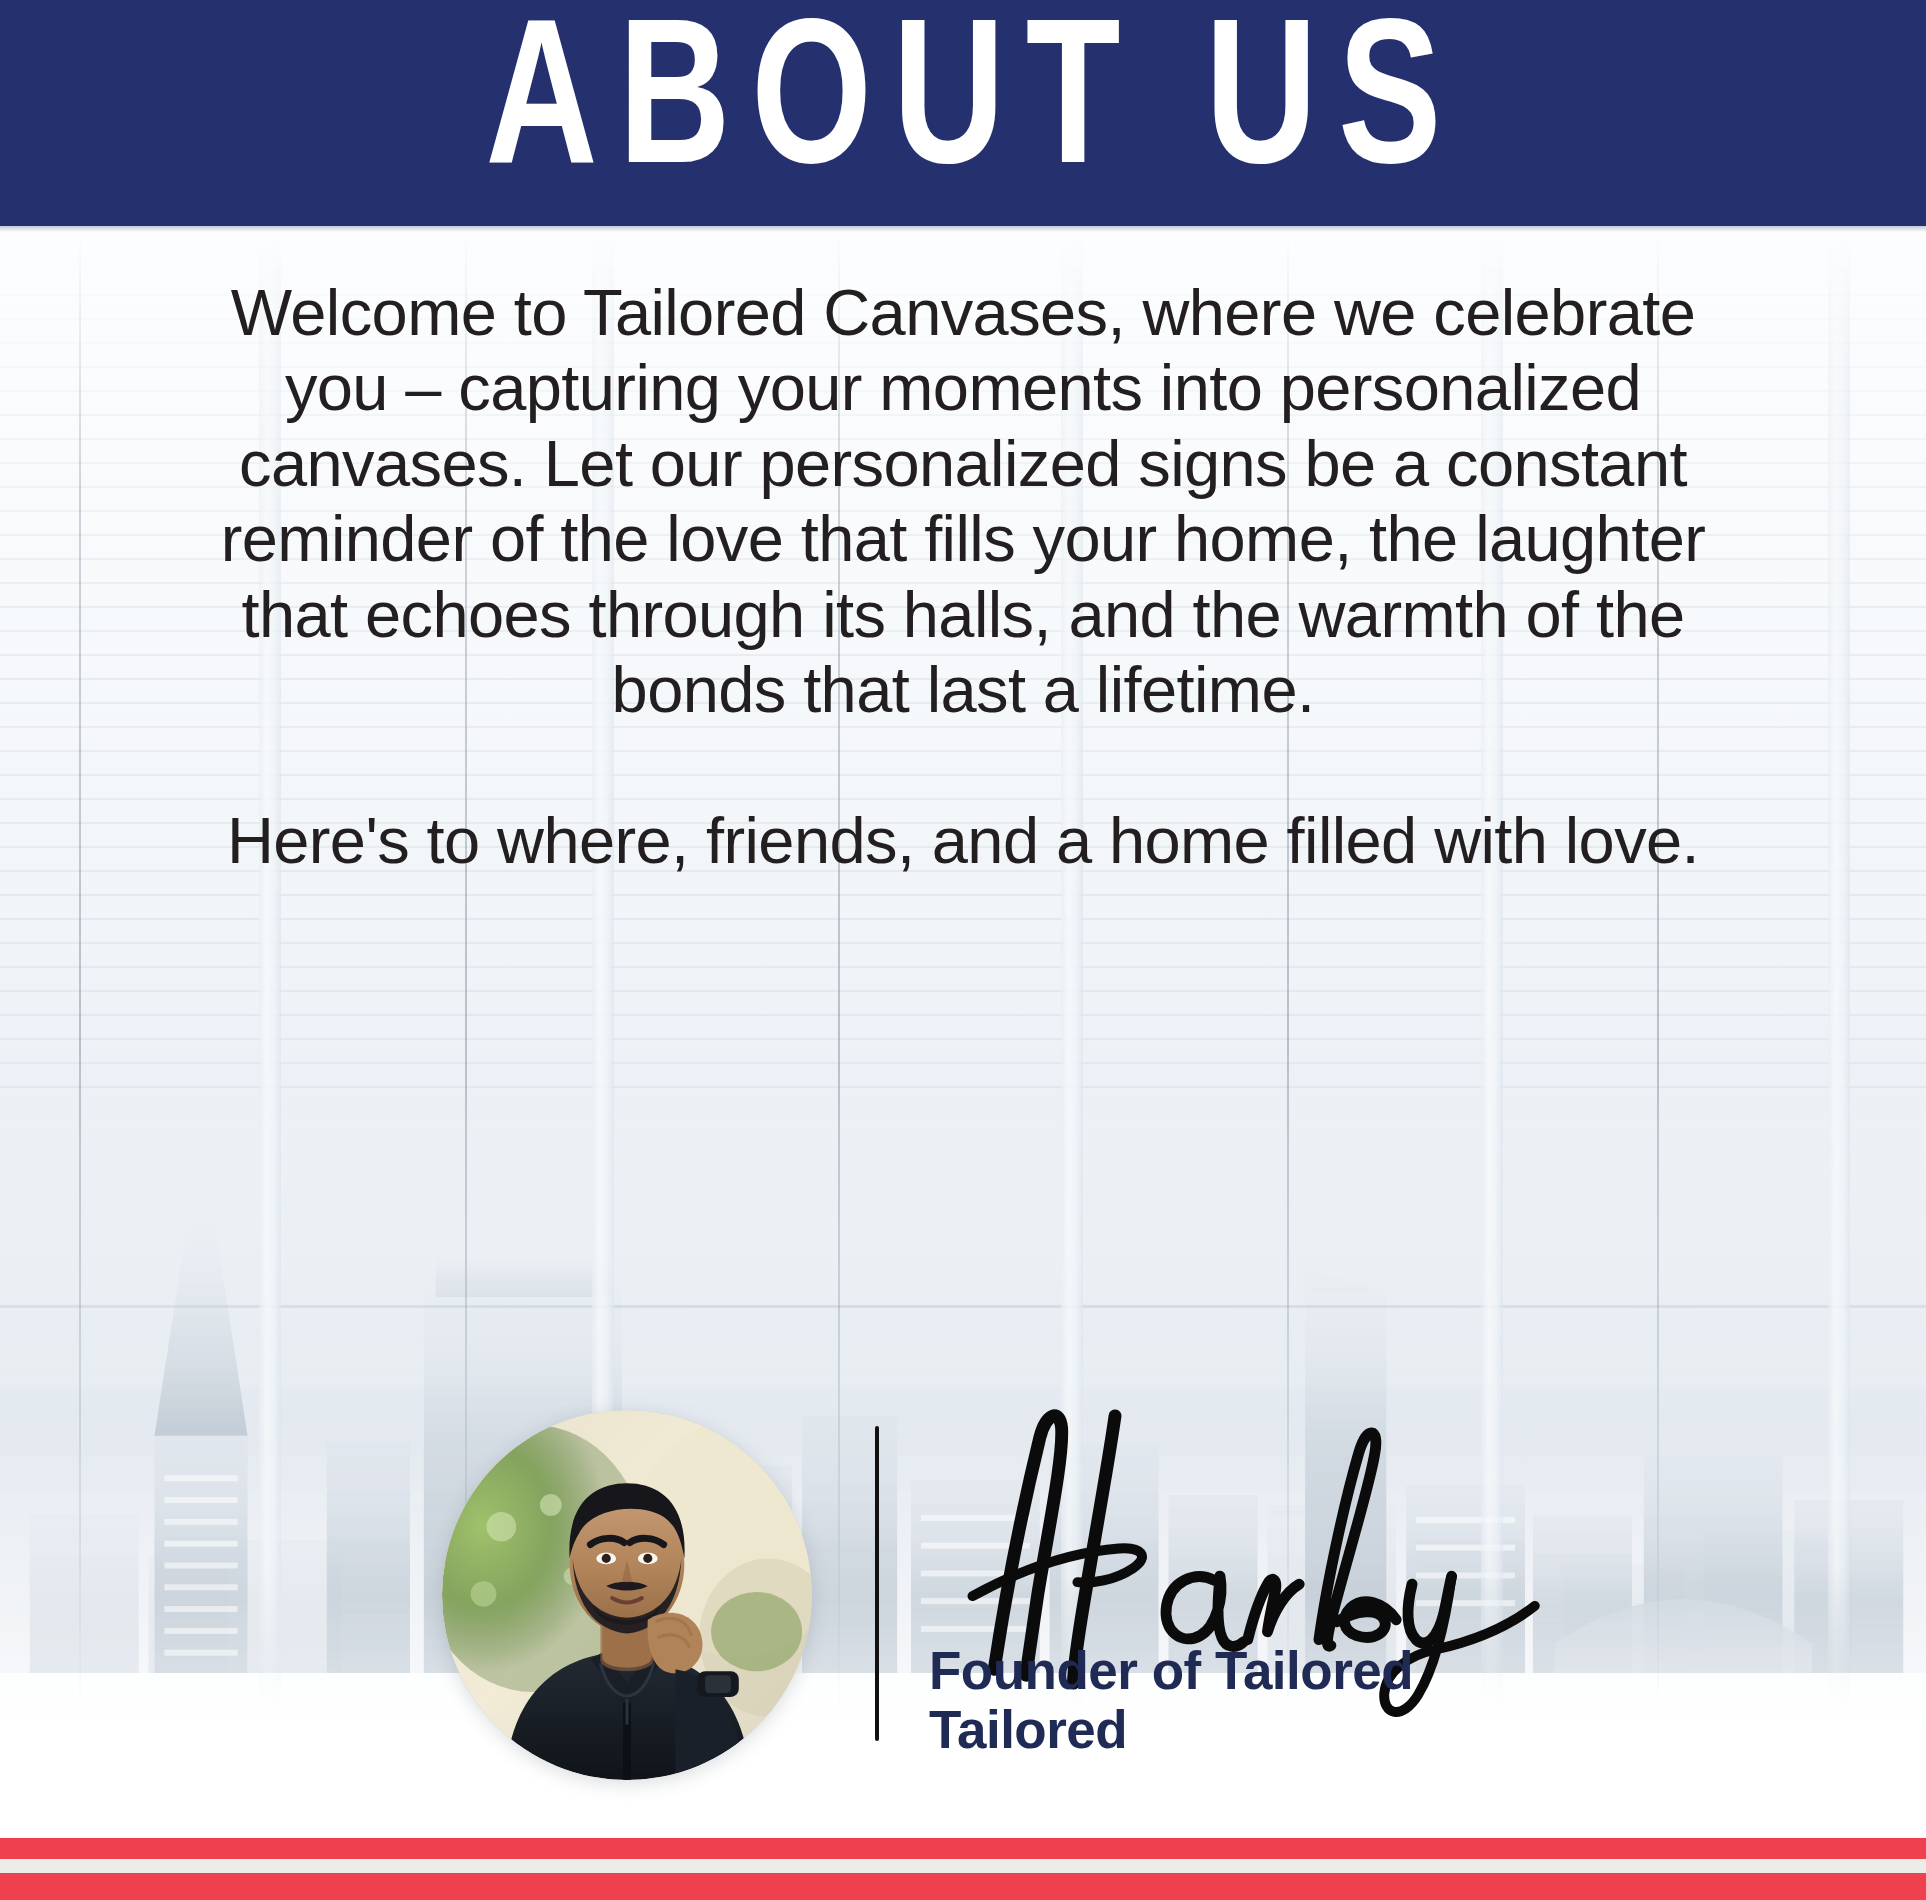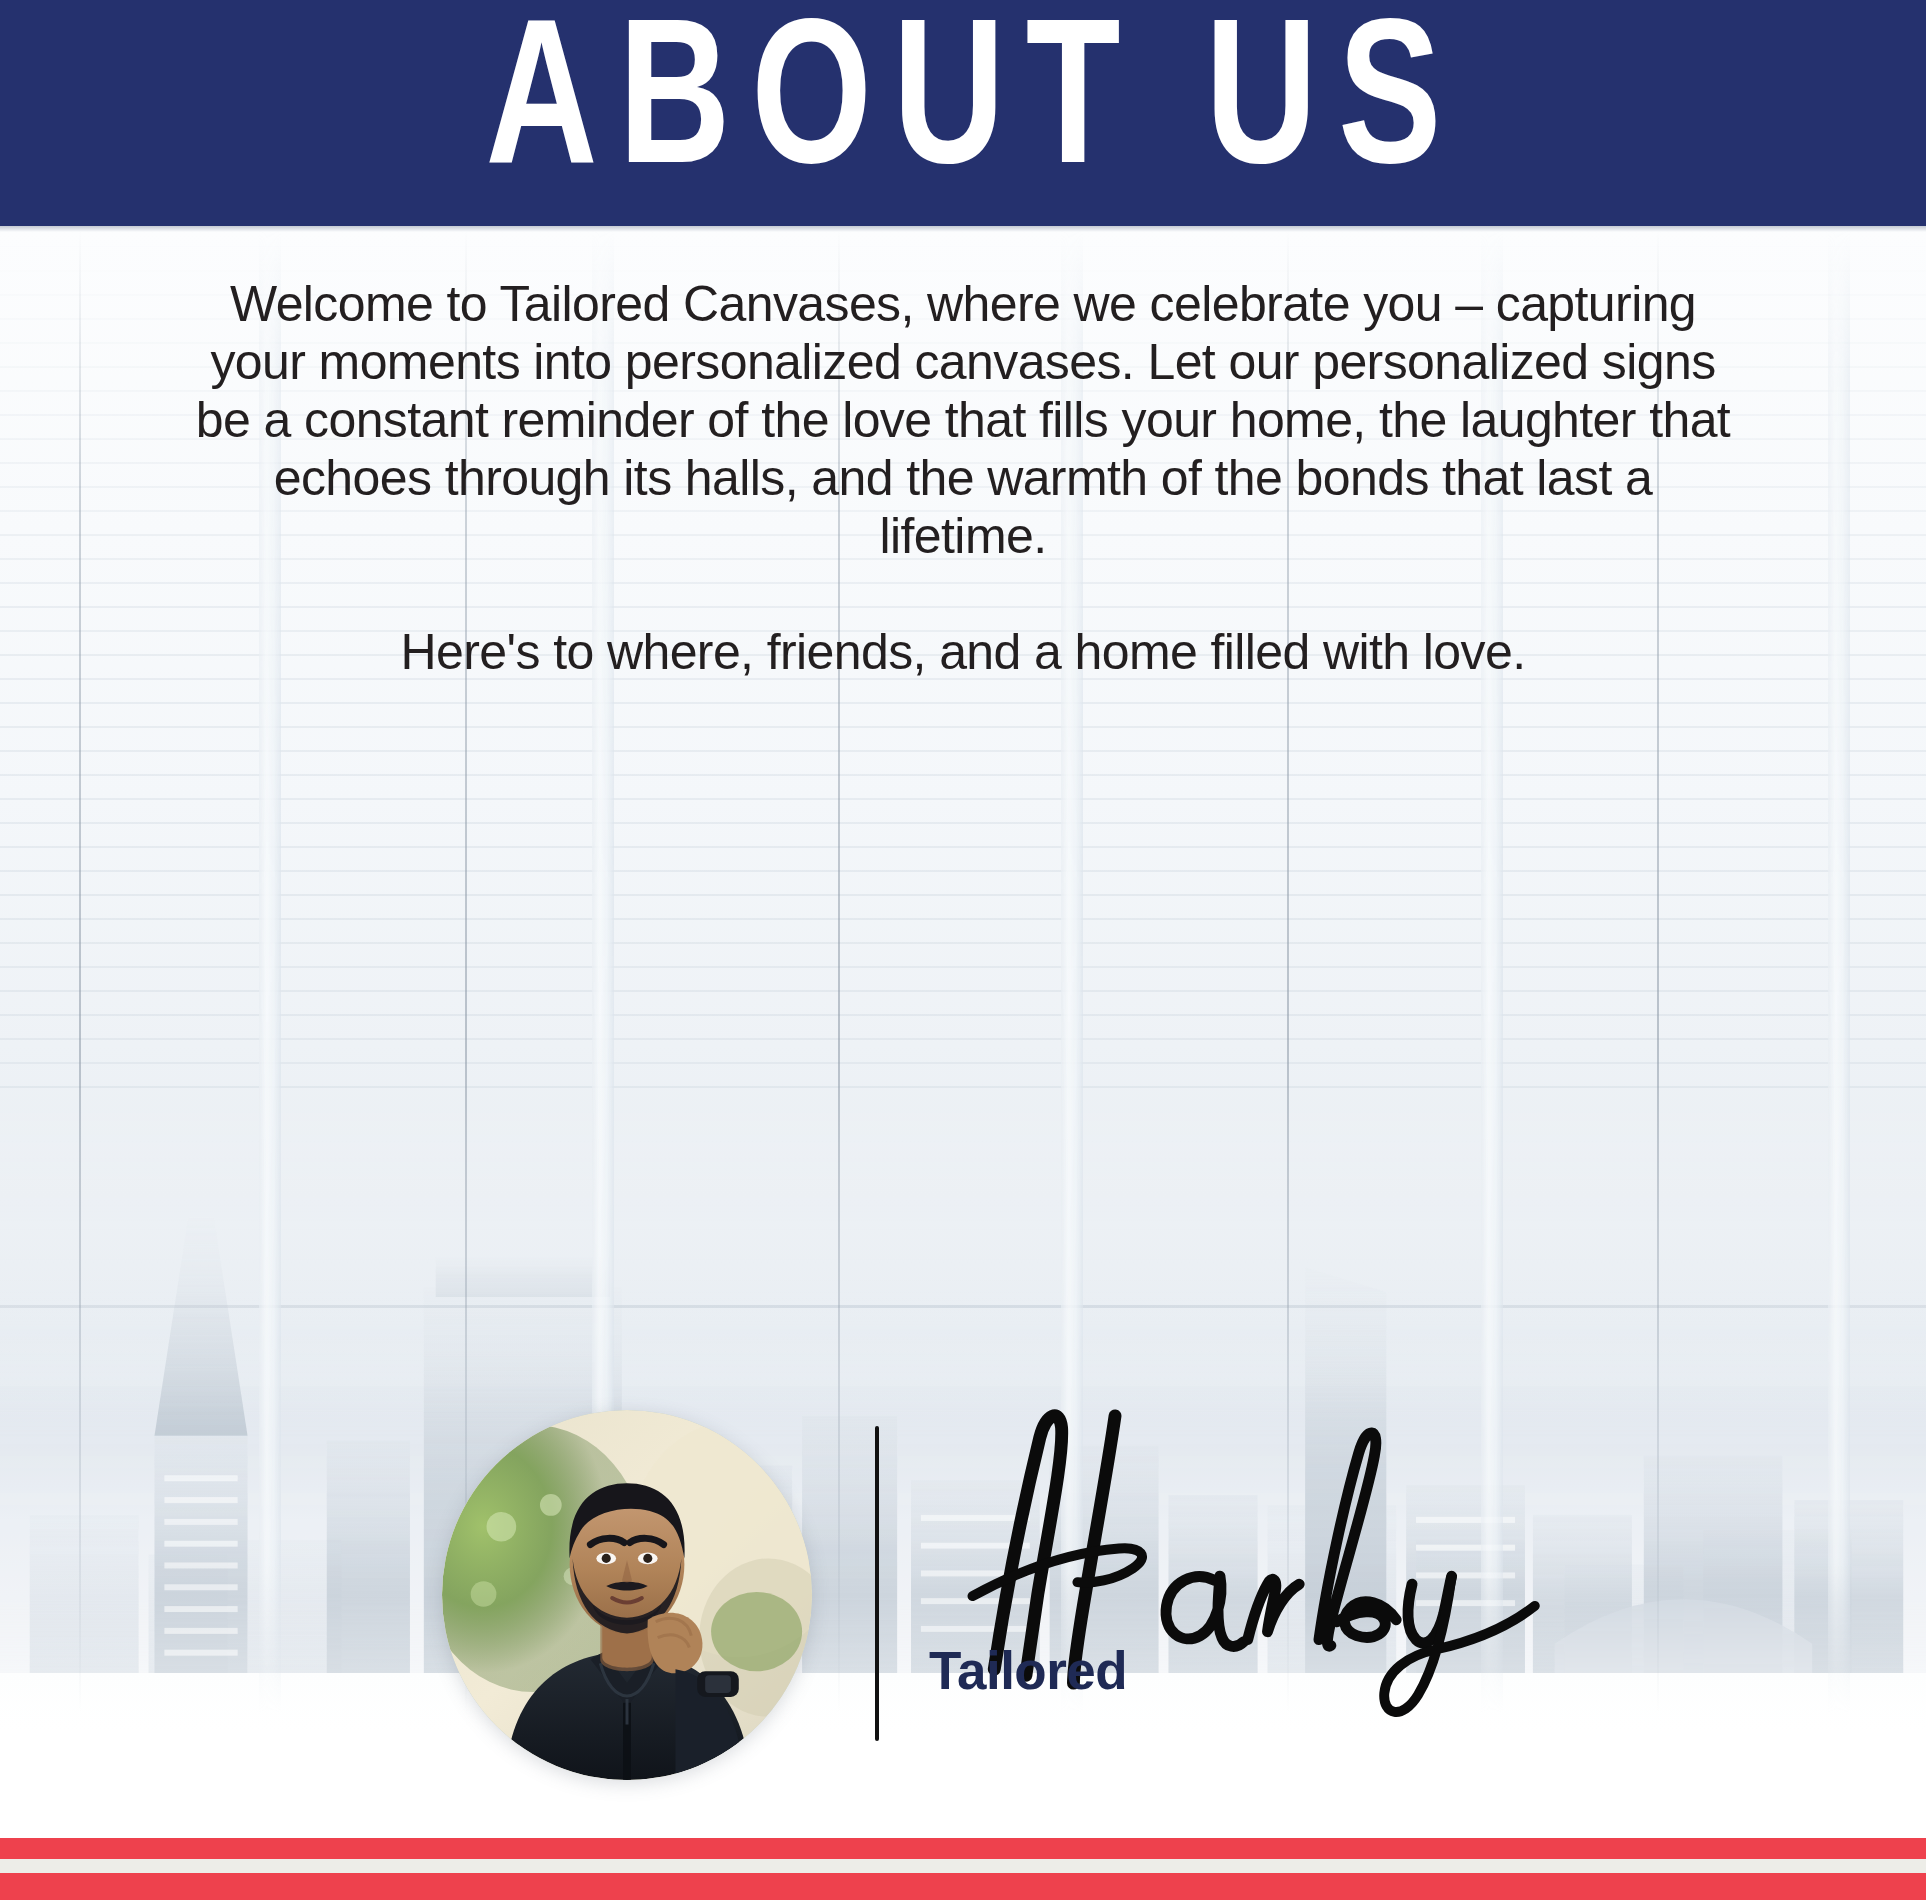--- a/index.html
+++ b/index.html
@@ -168,21 +168,21 @@
   .copy {
     position: absolute;
     z-index: 30;
     left: 193px;
     top: 275px;
     width: 1540px;
     text-align: center;
     color: #231f20;
     font-family: "Liberation Sans", sans-serif;
     font-weight: 400;
-    font-size: 50px;
+    font-size: 65px;
     line-height: 1.16;
     letter-spacing: -0.6px;
   }
   .copy p { margin: 0; }
   .copy p.para-gap { margin-top: 1.16em; }
 
   
   .sig-row {
     position: absolute;
     z-index: 35;
@@ -495,20 +495,21 @@
 
           <path d="M420 238 C440 226 462 224 468 236 C473 247 458 258 440 252 C426 247 424 234 434 224 C446 212 468 218 480 236" stroke-width="11"></path>
 
           <path d="M496 200 C490 224 490 246 500 256 C510 266 522 254 528 230 C532 212 534 200 536 192" stroke-width="11"></path>
           <path d="M536 192 C530 236 520 282 502 312 C486 338 466 332 468 310 C470 288 492 272 520 266 C556 258 592 244 620 222" stroke-width="10"></path>
         </g>
       </svg>
     </div>
 
     <div class="sig-role">
+      <span class="role-line">Founder of Tailored</span>
       <span class="role-line">Tailored</span>
     </div>
 
   </div>
 
   <div class="stripe stripe-top"></div>
   <div class="stripe stripe-gap"></div>
   <div class="stripe stripe-bot"></div>
 
 </div>

